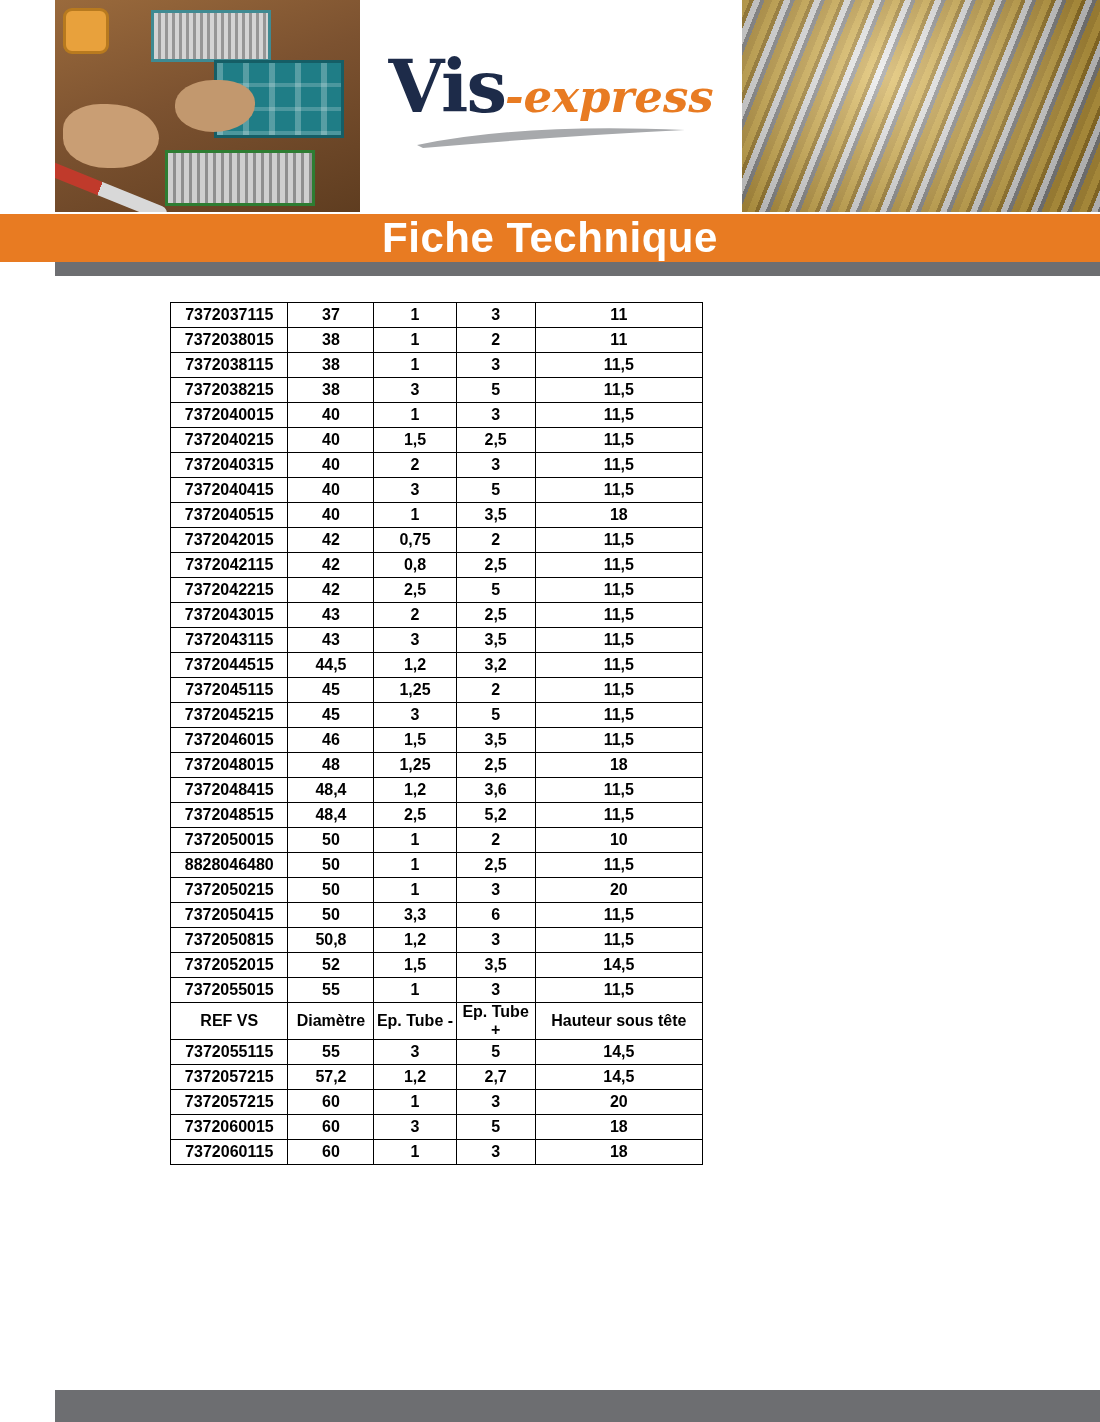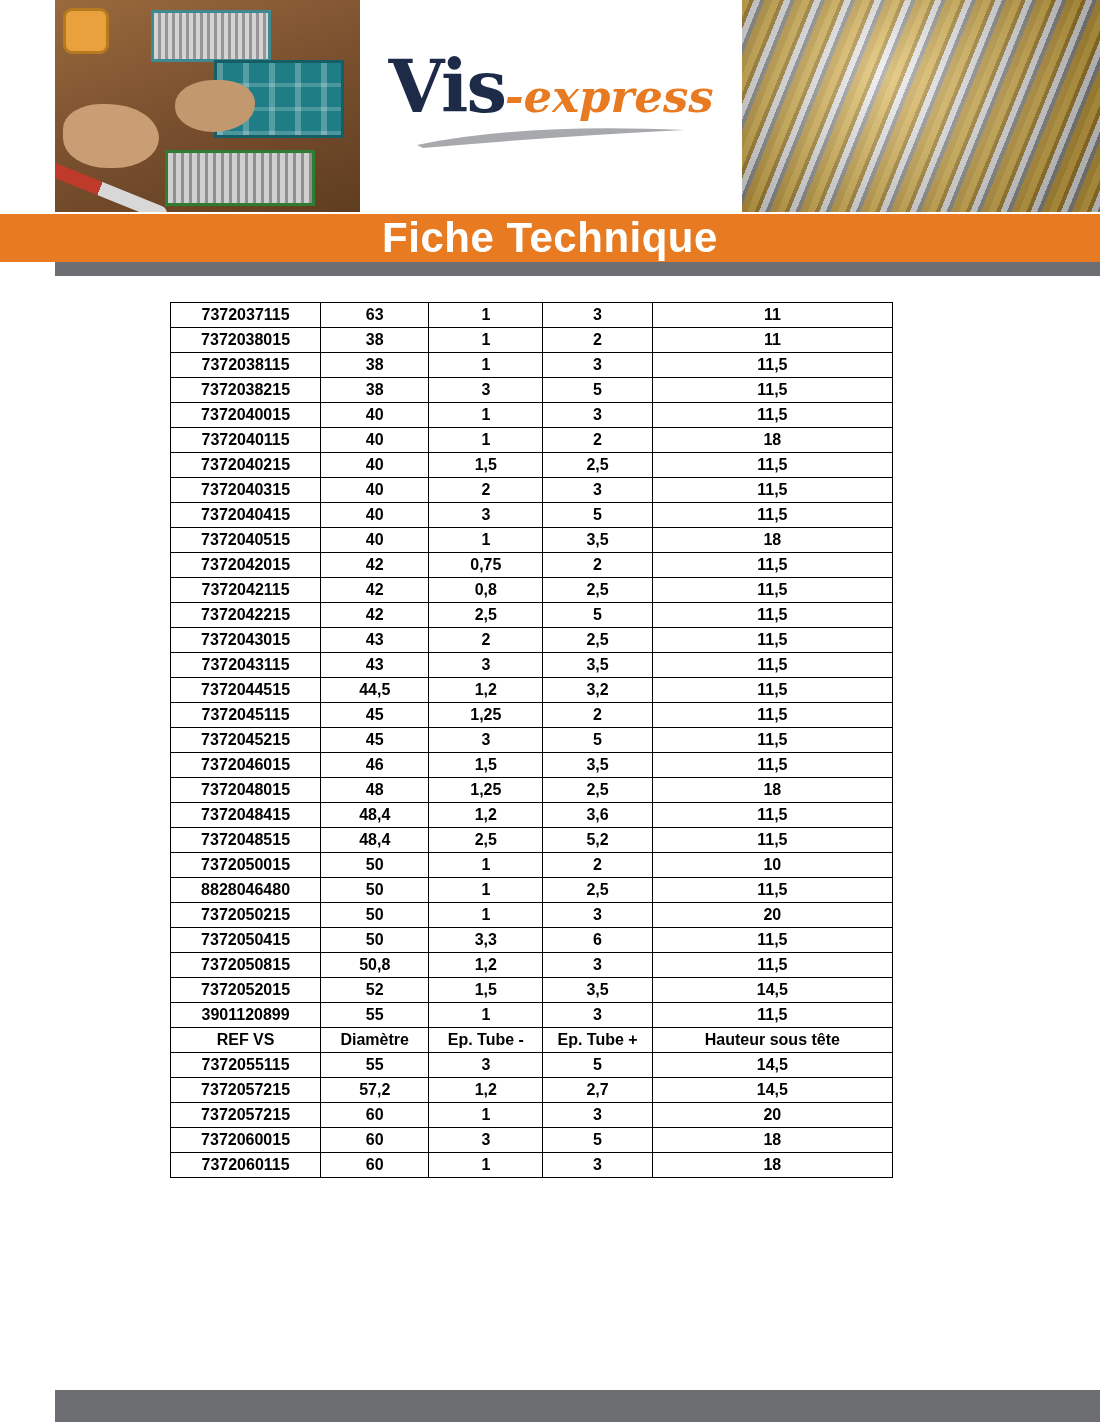--- a/index.html
+++ b/index.html
@@ -95,21 +95,21 @@
     position: absolute; top: 262px; left: 55px; width: 1045px; height: 14px;
     background: #6d6e71;
   }
   .footer-bar {
     position: absolute; bottom: 0; left: 55px; width: 1045px; height: 32px;
     background: #6d6e71;
   }
 
   
   .spec-table {
-    position: absolute; top: 302px; left: 170px; width: 723px;
+    position: absolute; top: 302px; left: 170px; width: 533px;
     border-collapse: collapse;
     font-family: "Liberation Sans", sans-serif;
   }
   .spec-table td, .spec-table th {
     border: 1px solid #000000;
     height: 25px;
     padding: 0 2px;
     text-align: center;
     vertical-align: middle;
     font-size: 16px;
@@ -163,21 +163,21 @@
     <colgroup>
       <col class="col-ref">
         <col class="col-diam">
         <col class="col-tubem">
         <col class="col-tubep">
         <col class="col-haut">
     </colgroup>
     <tbody>
         <tr>
           <td>7372037115</td>
-          <td>63</td>
+          <td>37</td>
           <td>1</td>
           <td>3</td>
           <td>11</td>
         </tr>
         <tr>
           <td>7372038015</td>
           <td>38</td>
           <td>1</td>
           <td>2</td>
           <td>11</td>
@@ -195,27 +195,20 @@
           <td>3</td>
           <td>5</td>
           <td>11,5</td>
         </tr>
         <tr>
           <td>7372040015</td>
           <td>40</td>
           <td>1</td>
           <td>3</td>
           <td>11,5</td>
-        </tr>
-        <tr>
-          <td>7372040115</td>
-          <td>40</td>
-          <td>1</td>
-          <td>2</td>
-          <td>18</td>
         </tr>
         <tr>
           <td>7372040215</td>
           <td>40</td>
           <td>1,5</td>
           <td>2,5</td>
           <td>11,5</td>
         </tr>
         <tr>
           <td>7372040315</td>
@@ -358,21 +351,21 @@
           <td>11,5</td>
         </tr>
         <tr>
           <td>7372052015</td>
           <td>52</td>
           <td>1,5</td>
           <td>3,5</td>
           <td>14,5</td>
         </tr>
         <tr>
-          <td>3901120899</td>
+          <td>7372055015</td>
           <td>55</td>
           <td>1</td>
           <td>3</td>
           <td>11,5</td>
         </tr>
         <tr>
           <th>REF VS</th>
           <th>Diamètre</th>
           <th>Ep. Tube -</th>
           <th>Ep. Tube +</th>

